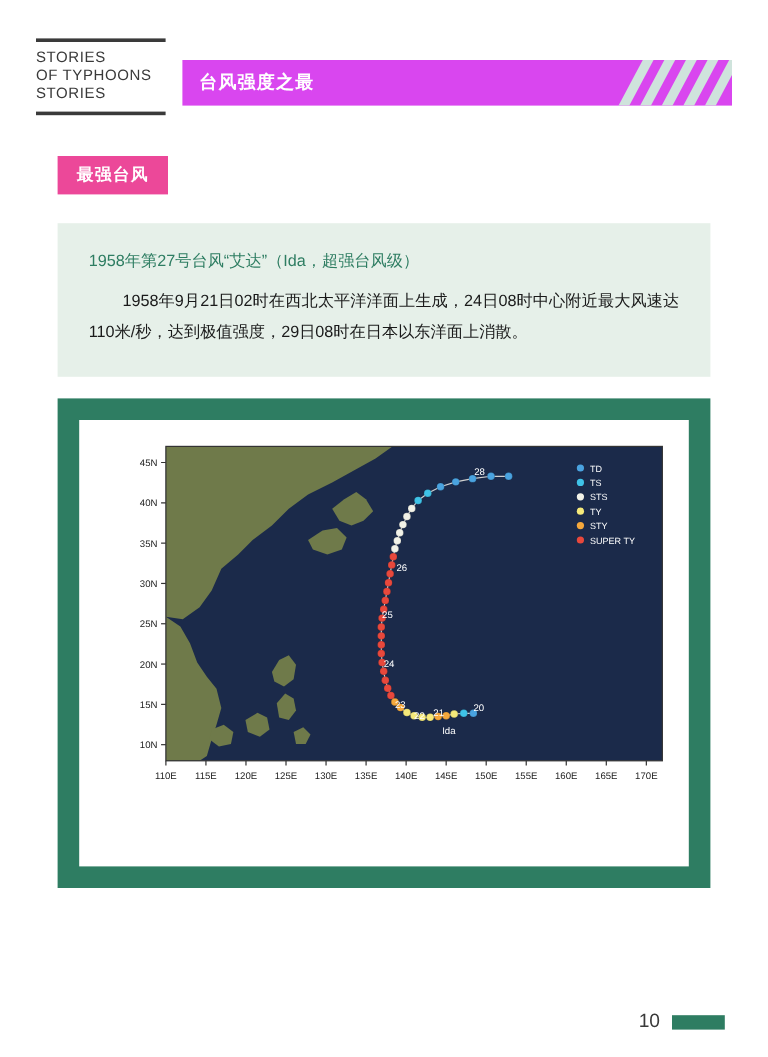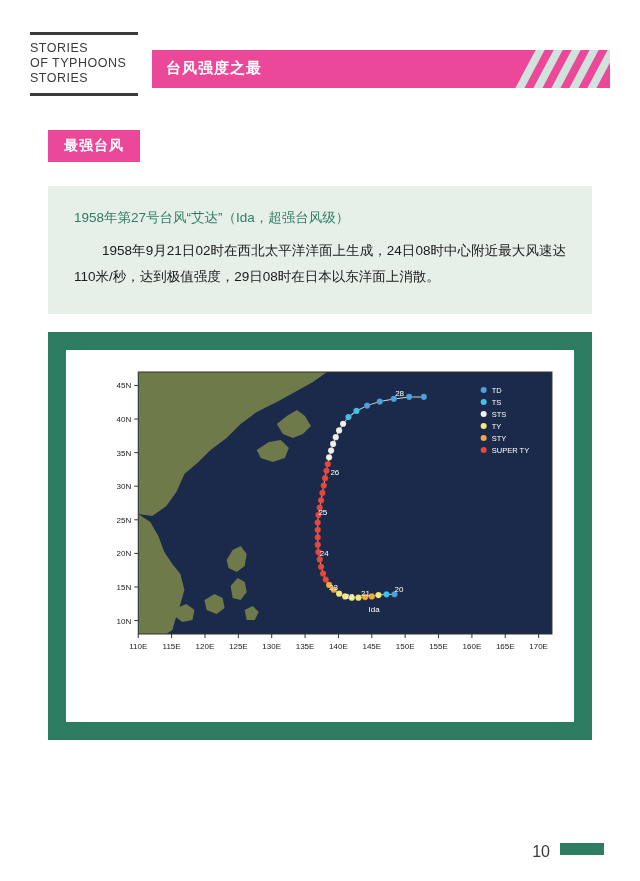--- a/index.html
+++ b/index.html
@@ -46,21 +46,21 @@
     letter-spacing: 0.5px;
     color: #3a3a3a;
     font-family: "Liberation Sans", sans-serif;
   }
   .header-bar {
     position: absolute;
     left: 152px;
     top: 28px;
     width: 458px;
     height: 38px;
-    background: #ec4899;
+    background: #d946ef;
     text-align: center;
   }
   .header-bar-title {
     position: absolute;
     left: 14px;
     top: 9px;
     color: #ffffff;
     font-size: 15px;
     font-weight: bold;
     letter-spacing: 1px;
@@ -167,20 +167,21 @@
     color: #1a1a1a;
     font-size: 11px;
   }
 
   
   .footer {
     position: absolute;
     right: 36px;
     bottom: 20px;
     display: flex;
+    align-items: center;
     gap: 10px;
   }
   .page-number {
     font-size: 16px;
     color: #3a3a3a;
     font-family: "Liberation Sans", sans-serif;
   }
   .footer-bar {
     width: 44px;
     height: 12px;

